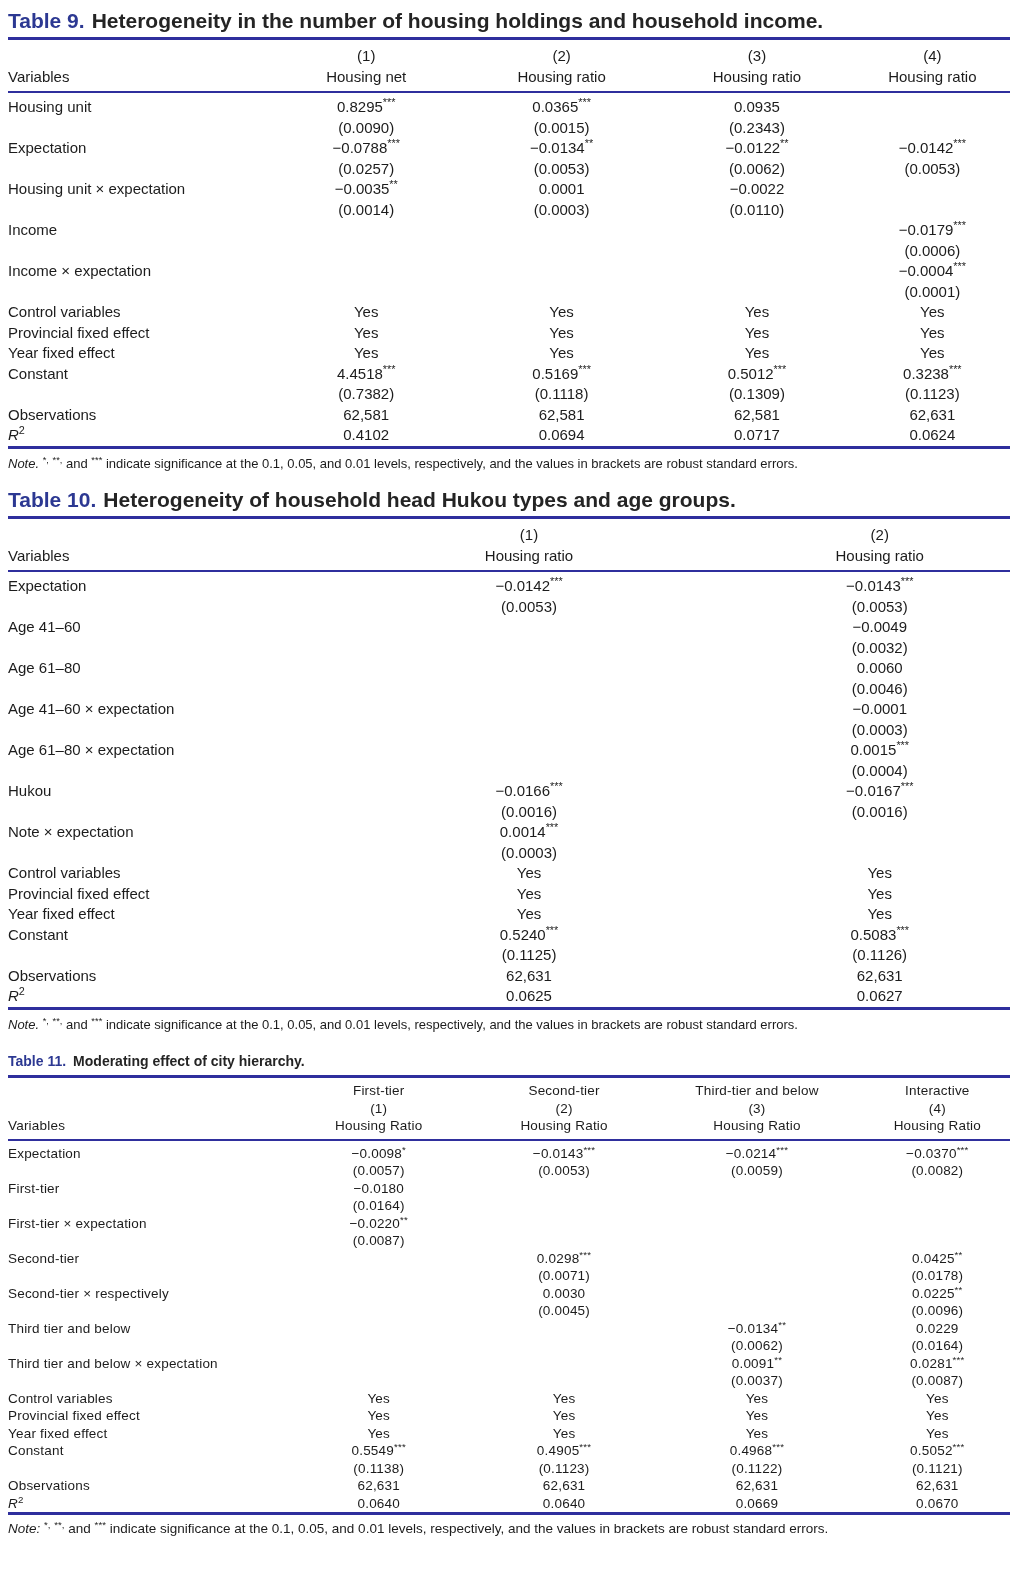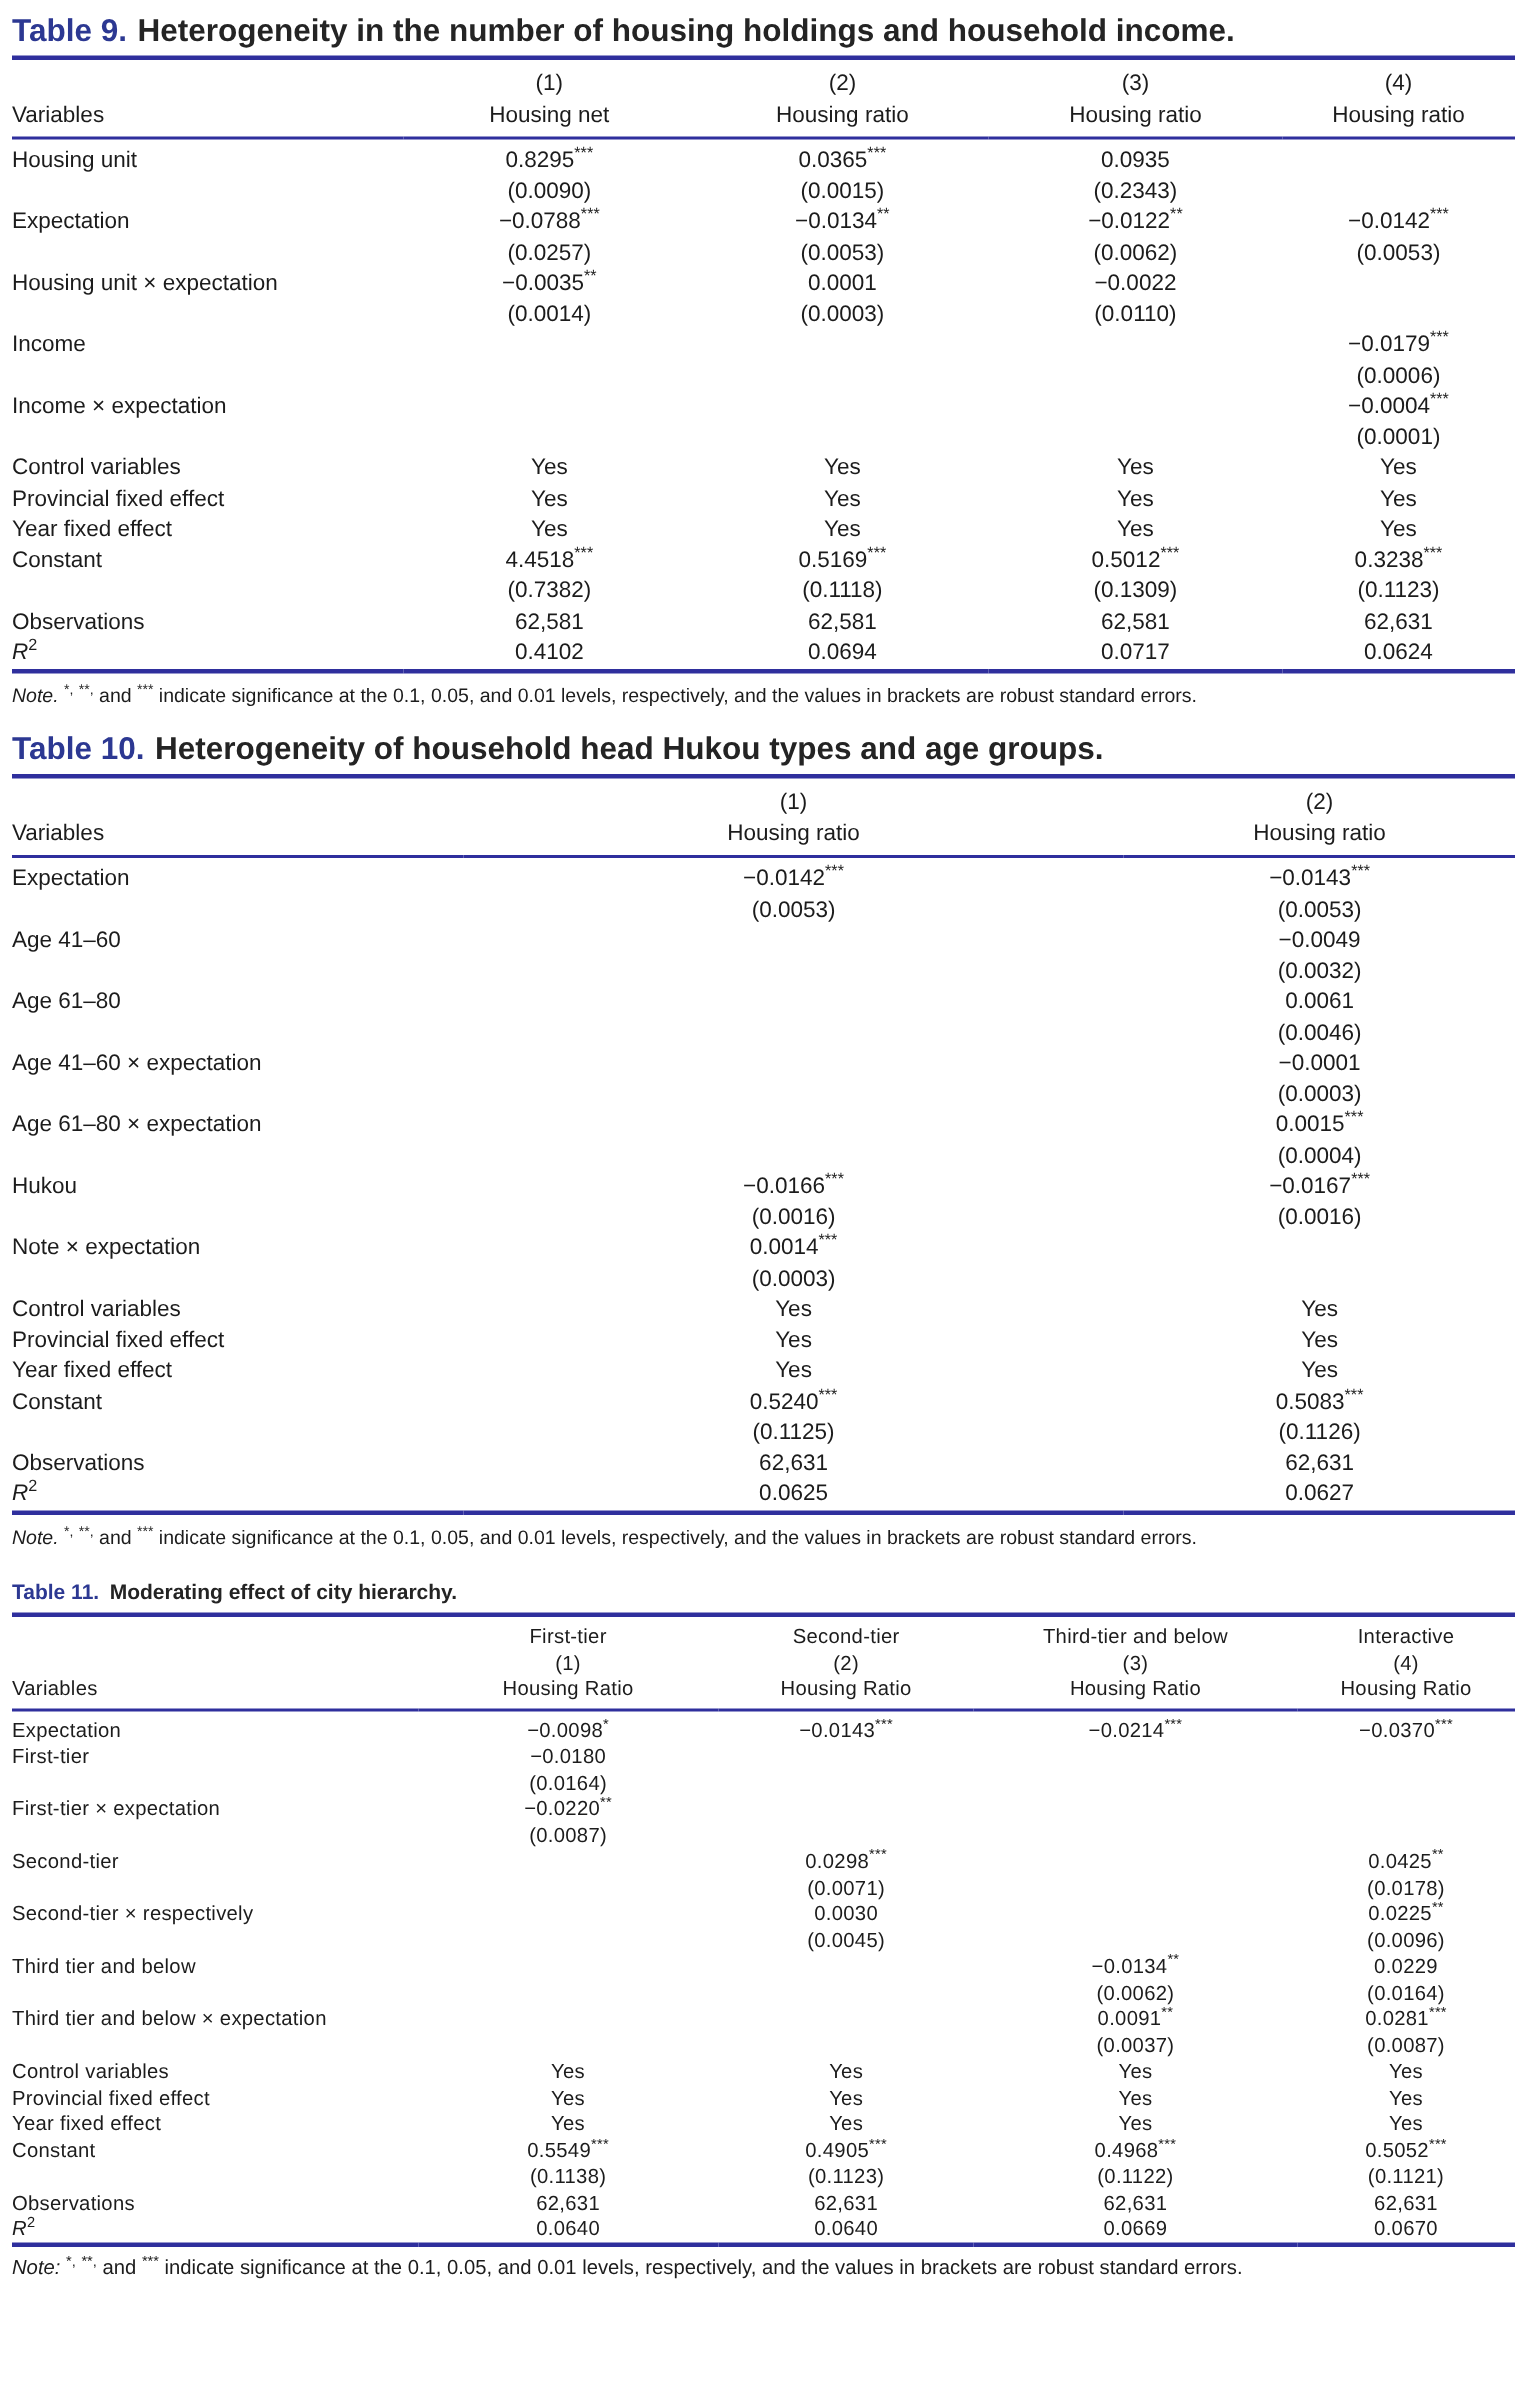--- a/index.html
+++ b/index.html
@@ -255,21 +255,21 @@
             <td data-name="value-cell">−0.0049</td>
           </tr>
           <tr data-name="table-row">
             <td data-name="row-label-cell" class="var"></td>
             <td data-name="value-cell"></td>
             <td data-name="value-cell">(0.0032)</td>
           </tr>
           <tr data-name="table-row">
             <td data-name="row-label-cell" class="var">Age 61–80</td>
             <td data-name="value-cell"></td>
-            <td data-name="value-cell">0.0061</td>
+            <td data-name="value-cell">0.0060</td>
           </tr>
           <tr data-name="table-row">
             <td data-name="row-label-cell" class="var"></td>
             <td data-name="value-cell"></td>
             <td data-name="value-cell">(0.0046)</td>
           </tr>
           <tr data-name="table-row">
             <td data-name="row-label-cell" class="var">Age 41–60 × expectation</td>
             <td data-name="value-cell"></td>
             <td data-name="value-cell">−0.0001</td>
@@ -386,20 +386,27 @@
         </thead>
         <tbody data-name="table-body">
           <tr data-name="table-row">
             <td data-name="row-label-cell" class="var">Expectation</td>
             <td data-name="value-cell">−0.0098<sup data-name="significance-stars">*</sup></td>
             <td data-name="value-cell">−0.0143<sup data-name="significance-stars">***</sup></td>
             <td data-name="value-cell">−0.0214<sup data-name="significance-stars">***</sup></td>
             <td data-name="value-cell">−0.0370<sup data-name="significance-stars">***</sup></td>
           </tr>
           <tr data-name="table-row">
+            <td data-name="row-label-cell" class="var"></td>
+            <td data-name="value-cell">(0.0057)</td>
+            <td data-name="value-cell">(0.0053)</td>
+            <td data-name="value-cell">(0.0059)</td>
+            <td data-name="value-cell">(0.0082)</td>
+          </tr>
+          <tr data-name="table-row">
             <td data-name="row-label-cell" class="var">First-tier</td>
             <td data-name="value-cell">−0.0180</td>
             <td data-name="value-cell"></td>
             <td data-name="value-cell"></td>
             <td data-name="value-cell"></td>
           </tr>
           <tr data-name="table-row">
             <td data-name="row-label-cell" class="var"></td>
             <td data-name="value-cell">(0.0164)</td>
             <td data-name="value-cell"></td>

